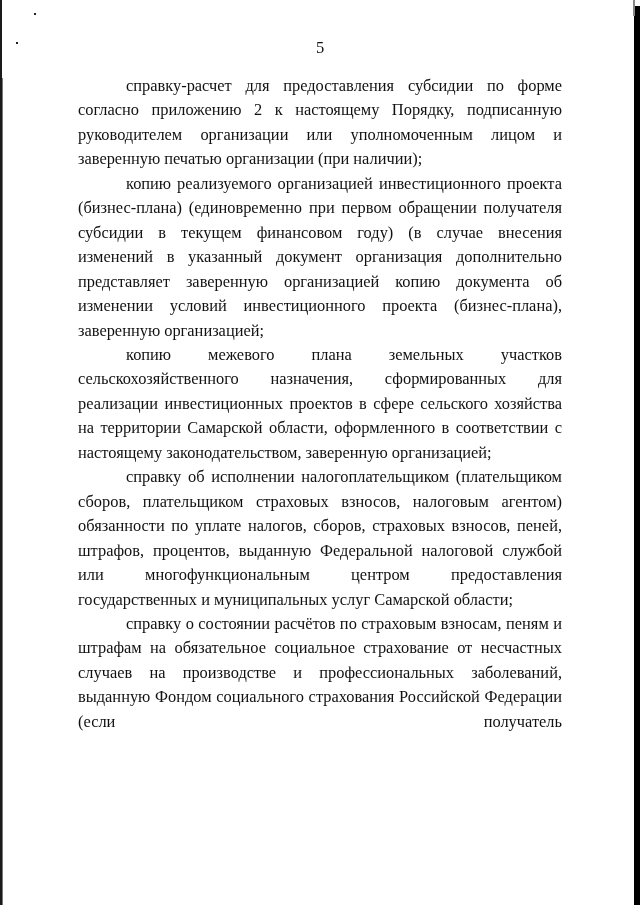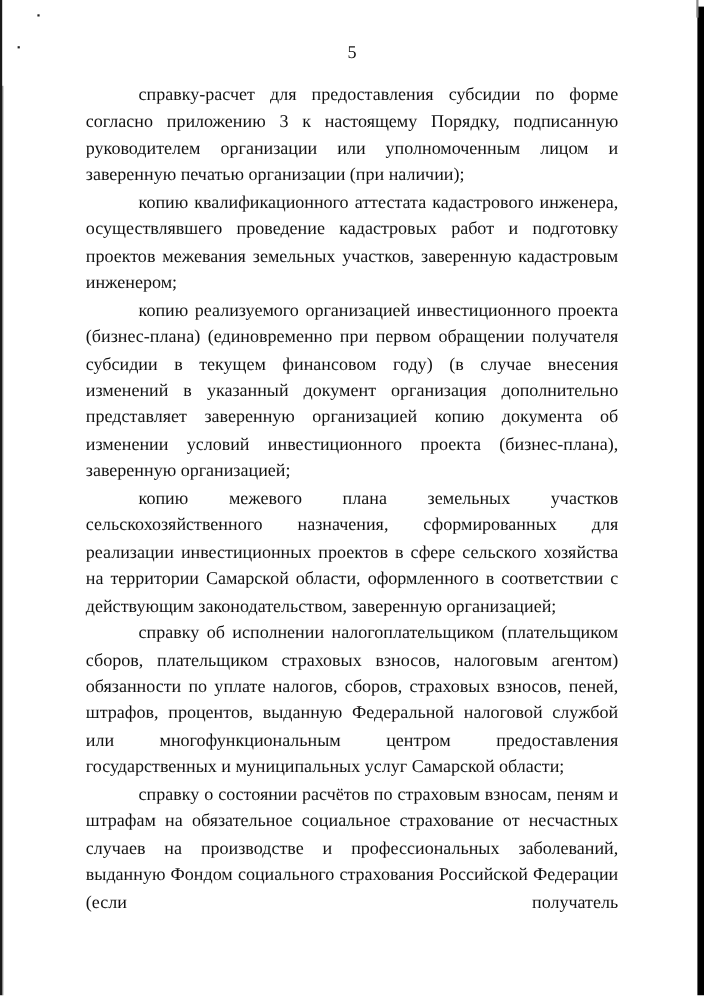--- a/index.html
+++ b/index.html
@@ -25,19 +25,18 @@
 <div class="edge-left"></div>
 <div class="edge-left2"></div>
 <div class="edge-right"></div>
 <div class="edge-right-top"></div>
 <div class="dot" style="left:34px;top:13px;"></div>
 <div class="dot" style="left:16px;top:42px;"></div>
 
 <div class="page-num">5</div>
 
 <div class="content">
-  <p class="para">справку-расчет для предоставления субсидии по форме согласно приложению 3 к настоящему Порядку, подписанную руководителем организации или уполномоченным лицом и заверенную печатью организации (при наличии);</p>
-  <p class="para">копию квалификационного аттестата кадастрового инженера, осуществлявшего проведение кадастровых работ и подготовку проектов межевания земельных участков, заверенную кадастровым инженером;</p>
+  <p class="para">справку-расчет для предоставления субсидии по форме согласно приложению 2 к настоящему Порядку, подписанную руководителем организации или уполномоченным лицом и заверенную печатью организации (при наличии);</p>
   <p class="para">копию реализуемого организацией инвестиционного проекта (бизнес-плана) (единовременно при первом обращении получателя субсидии в текущем финансовом году) (в случае внесения изменений в указанный документ организация дополнительно представляет заверенную организацией копию документа об изменении условий инвестиционного проекта (бизнес-плана), заверенную организацией;</p>
-  <p class="para">копию межевого плана земельных участков сельскохозяйственного назначения, сформированных для реализации инвестиционных проектов в сфере сельского хозяйства на территории Самарской области, оформленного в соответствии с действующим законодательством, заверенную организацией;</p>
+  <p class="para">копию межевого плана земельных участков сельскохозяйственного назначения, сформированных для реализации инвестиционных проектов в сфере сельского хозяйства на территории Самарской области, оформленного в соответствии с настоящему законодательством, заверенную организацией;</p>
   <p class="para">справку об исполнении налогоплательщиком (плательщиком сборов, плательщиком страховых взносов, налоговым агентом) обязанности по уплате налогов, сборов, страховых взносов, пеней, штрафов, процентов, выданную Федеральной налоговой службой или многофункциональным центром предоставления государственных и муниципальных услуг Самарской области;</p>
   <p class="para" style="text-align-last: justify;">справку о состоянии расчётов по страховым взносам, пеням и штрафам на обязательное социальное страхование от несчастных случаев на производстве и профессиональных заболеваний, выданную Фондом социального страхования Российской Федерации (если получатель</p>
 </div>
 
 </body></html>

